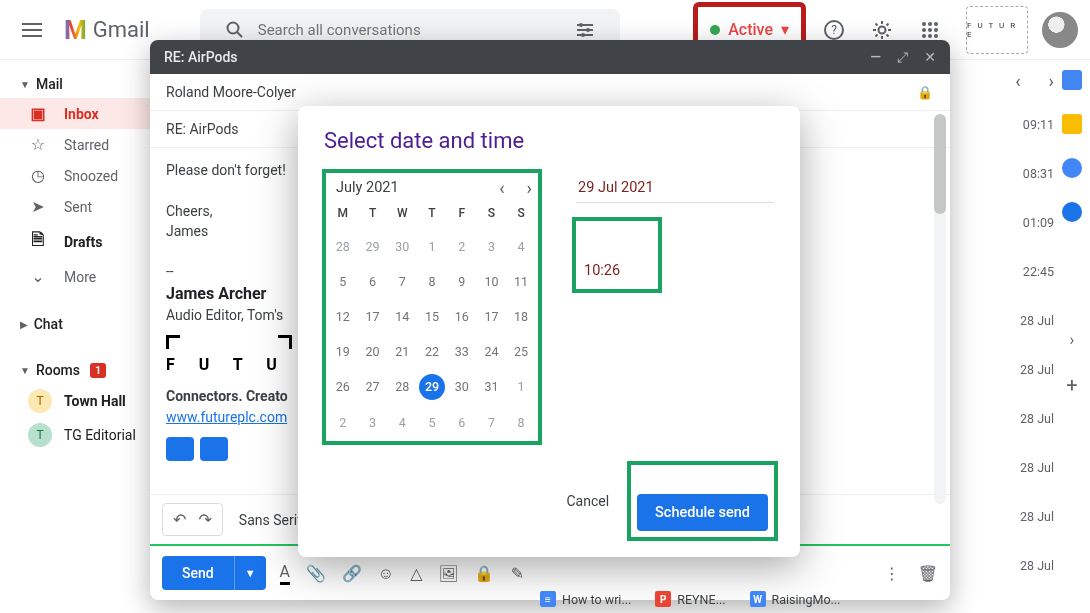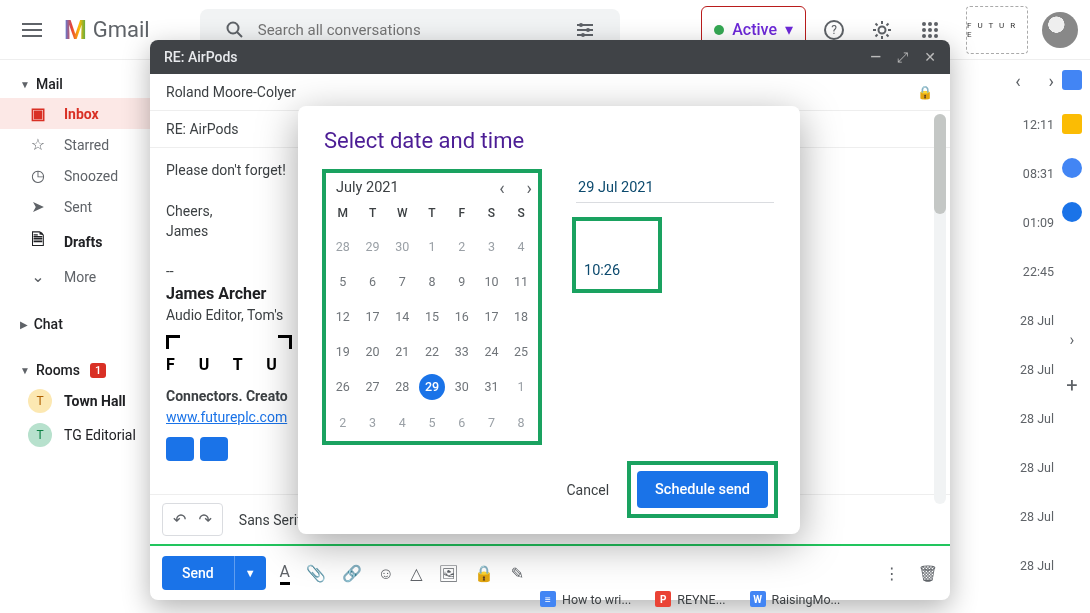--- a/index.html
+++ b/index.html
@@ -6,21 +6,21 @@
 body { width: 1090px; height: 613px; overflow: hidden; background: #fff; position: relative; }
 
 
 .topbar { height: 60px; display: flex; align-items: center; padding: 0 12px; gap: 8px; border-bottom: 1px solid #eee; }
 .hamburger { width: 40px; height: 40px; display:flex; align-items:center; justify-content:center; border-radius:50%; cursor:pointer; }
 .gmail-logo { display:flex; align-items:center; gap:6px; font-size: 22px; color:#5f6368; margin-left: 4px;}
 .gmail-m { font-weight:700; font-size:26px; background: linear-gradient(90deg,#4285f4,#ea4335,#fbbc05,#34a853); -webkit-background-clip:text; color:transparent;}
 .searchbox { flex:0 0 420px; margin-left: 42px; height:42px; background:#f1f3f4; border-radius:8px; display:flex; align-items:center; padding:0 26px; gap:14px; color:#5f6368;}
 .searchbox input { border:none; background:transparent; font-size:15px; color:#5f6368; outline:none; flex:1;}
 .spacer { flex:1; }
-.statuschip { display:flex; align-items:center; gap:8px; border:1px solid #b91c1c; border-radius:6px; padding:13px 12px; color:#6d28d9; font-weight:500;}
+.statuschip { display:flex; align-items:center; gap:8px; border:5px solid #b91c1c; border-radius:6px; padding:13px 12px; color:#ef4444; font-weight:500;}
 .dot-green { width:10px;height:10px;border-radius:50%;background:#34a853;}
 .topicon { width:40px;height:40px;display:flex;align-items:center;justify-content:center;border-radius:50%;cursor:pointer;color:#5f6368;}
 .avatar { width:36px;height:36px;border-radius:50%;background:#888; background-image: radial-gradient(circle at 40% 35%, #eee 0 25%, transparent 26%); margin-left:6px;}
 .side-logo-box { width:62px; height:48px; border:1px dashed #aaa; border-radius:4px; display:flex; align-items:center; justify-content:center; font-size:8px; letter-spacing:2px; color:#333; margin-left:8px;}
 
 
 .leftnav { position:absolute; left:0; top:60px; width:230px; bottom:0; padding-top:10px; }
 .nav-section-head { display:flex; align-items:center; gap:6px; padding:6px 20px; font-size:14px; color:#202124; font-weight:500;}
 .caret { font-size:10px; color:#5f6368;}
 .nav-item { display:flex; align-items:center; gap:16px; padding:6px 20px 6px 28px; font-size:14px; color:#5f6368; border-radius:0 16px 16px 0; cursor:pointer;}
@@ -77,27 +77,27 @@
 .cal-box { width:236px; }
 .cal-head { display:flex; align-items:center; padding:0 4px 8px 8px; font-size:14.5px; color:#3c4043;}
 .cal-head .navbtn { margin-left:auto; display:flex; gap:22px; color:#5f6368; font-size:18px; cursor:pointer;}
 .cal-grid { display:grid; grid-template-columns:repeat(7,1fr); row-gap:10px; text-align:center; font-size:12.5px; color:#70757a;}
 .cal-grid .dow { color:#3c4043; font-weight:500; font-size:12px; margin-bottom:4px;}
 .cal-grid .d { padding:5px 0; cursor:pointer; color:#9aa0a6;}
 .cal-grid .d.cur { color:#70757a;}
 .cal-grid .d.today { background:#1a73e8; color:#fff; border-radius:50%; width:26px; height:26px; margin:0 auto; line-height:26px; padding:0; font-weight:500;}
 .green-frame { outline:4px solid #1aa260; outline-offset:-2px; padding:6px 4px 8px 4px;}
 .inputs { flex:1; padding-top:2px;}
-.date-input, .time-input { border:none; border-bottom:1px solid #dadce0; font-size:14.5px; color:#0c4a6e; padding:6px 2px; width:198px; outline:none; background:transparent;}
+.date-input, .time-input { border:none; border-bottom:1px solid #dadce0; font-size:14.5px; color:#7f1d1d; padding:6px 2px; width:198px; outline:none; background:transparent;}
 .time-wrap { display:inline-block; outline:4px solid #1aa260; padding:10px 22px 10px 8px; margin-top:18px;}
 .time-input { width:52px; border-bottom:none; padding:0;margin-top:31px;}
 .modal-actions { display:flex; justify-content:flex-end; align-items:center; gap:16px; margin-top:22px;}
 .cancel-btn { color:#3c4043; font-size:14px; background:none; border:none; cursor:pointer; padding:8px 6px;}
 .sched-wrap { outline:4px solid #1aa260; padding:6px;}
-.sched-btn { background:#1a73e8; color:#fff; border:none; border-radius:4px; padding:10px 18px; font-size:14.5px; font-weight:500; cursor:pointer;}
+.sched-btn { background:#1a73e8; color:#fff; border:none; border-radius:4px; padding:10px 18px; font-size:14.5px; font-weight:500; cursor:pointer;margin-top:23px;}
 
 
 .docstrip { position:absolute; left:540px; bottom:6px; display:flex; gap:24px; font-size:12.5px; color:#3c4043;}
 .doc { display:flex; align-items:center; gap:6px;}
 .doc .ic { width:16px;height:16px;border-radius:2px; display:flex;align-items:center;justify-content:center;color:#fff;font-size:10px;font-weight:700;}
 
 svg { display:block; }
 </style>
 </head>
 <body>
@@ -219,21 +219,21 @@
 
   <div style="height:200px"></div>
 
 </div>
 
 <div class="rightcol">
   <div class="arrows">
       <span>‹</span>
       <span>›</span>
     </div>
-  <div class="t">12:11</div>
+  <div class="t">09:11</div>
   <div class="t">08:31</div>
   <div class="t">01:09</div>
   <div class="t">22:45</div>
   <div class="t">28 Jul</div>
   <div class="t">28 Jul</div>
   <div class="t">28 Jul</div>
   <div class="t">28 Jul</div>
   <div class="t">28 Jul</div>
   <div class="t">28 Jul</div>
 </div>

